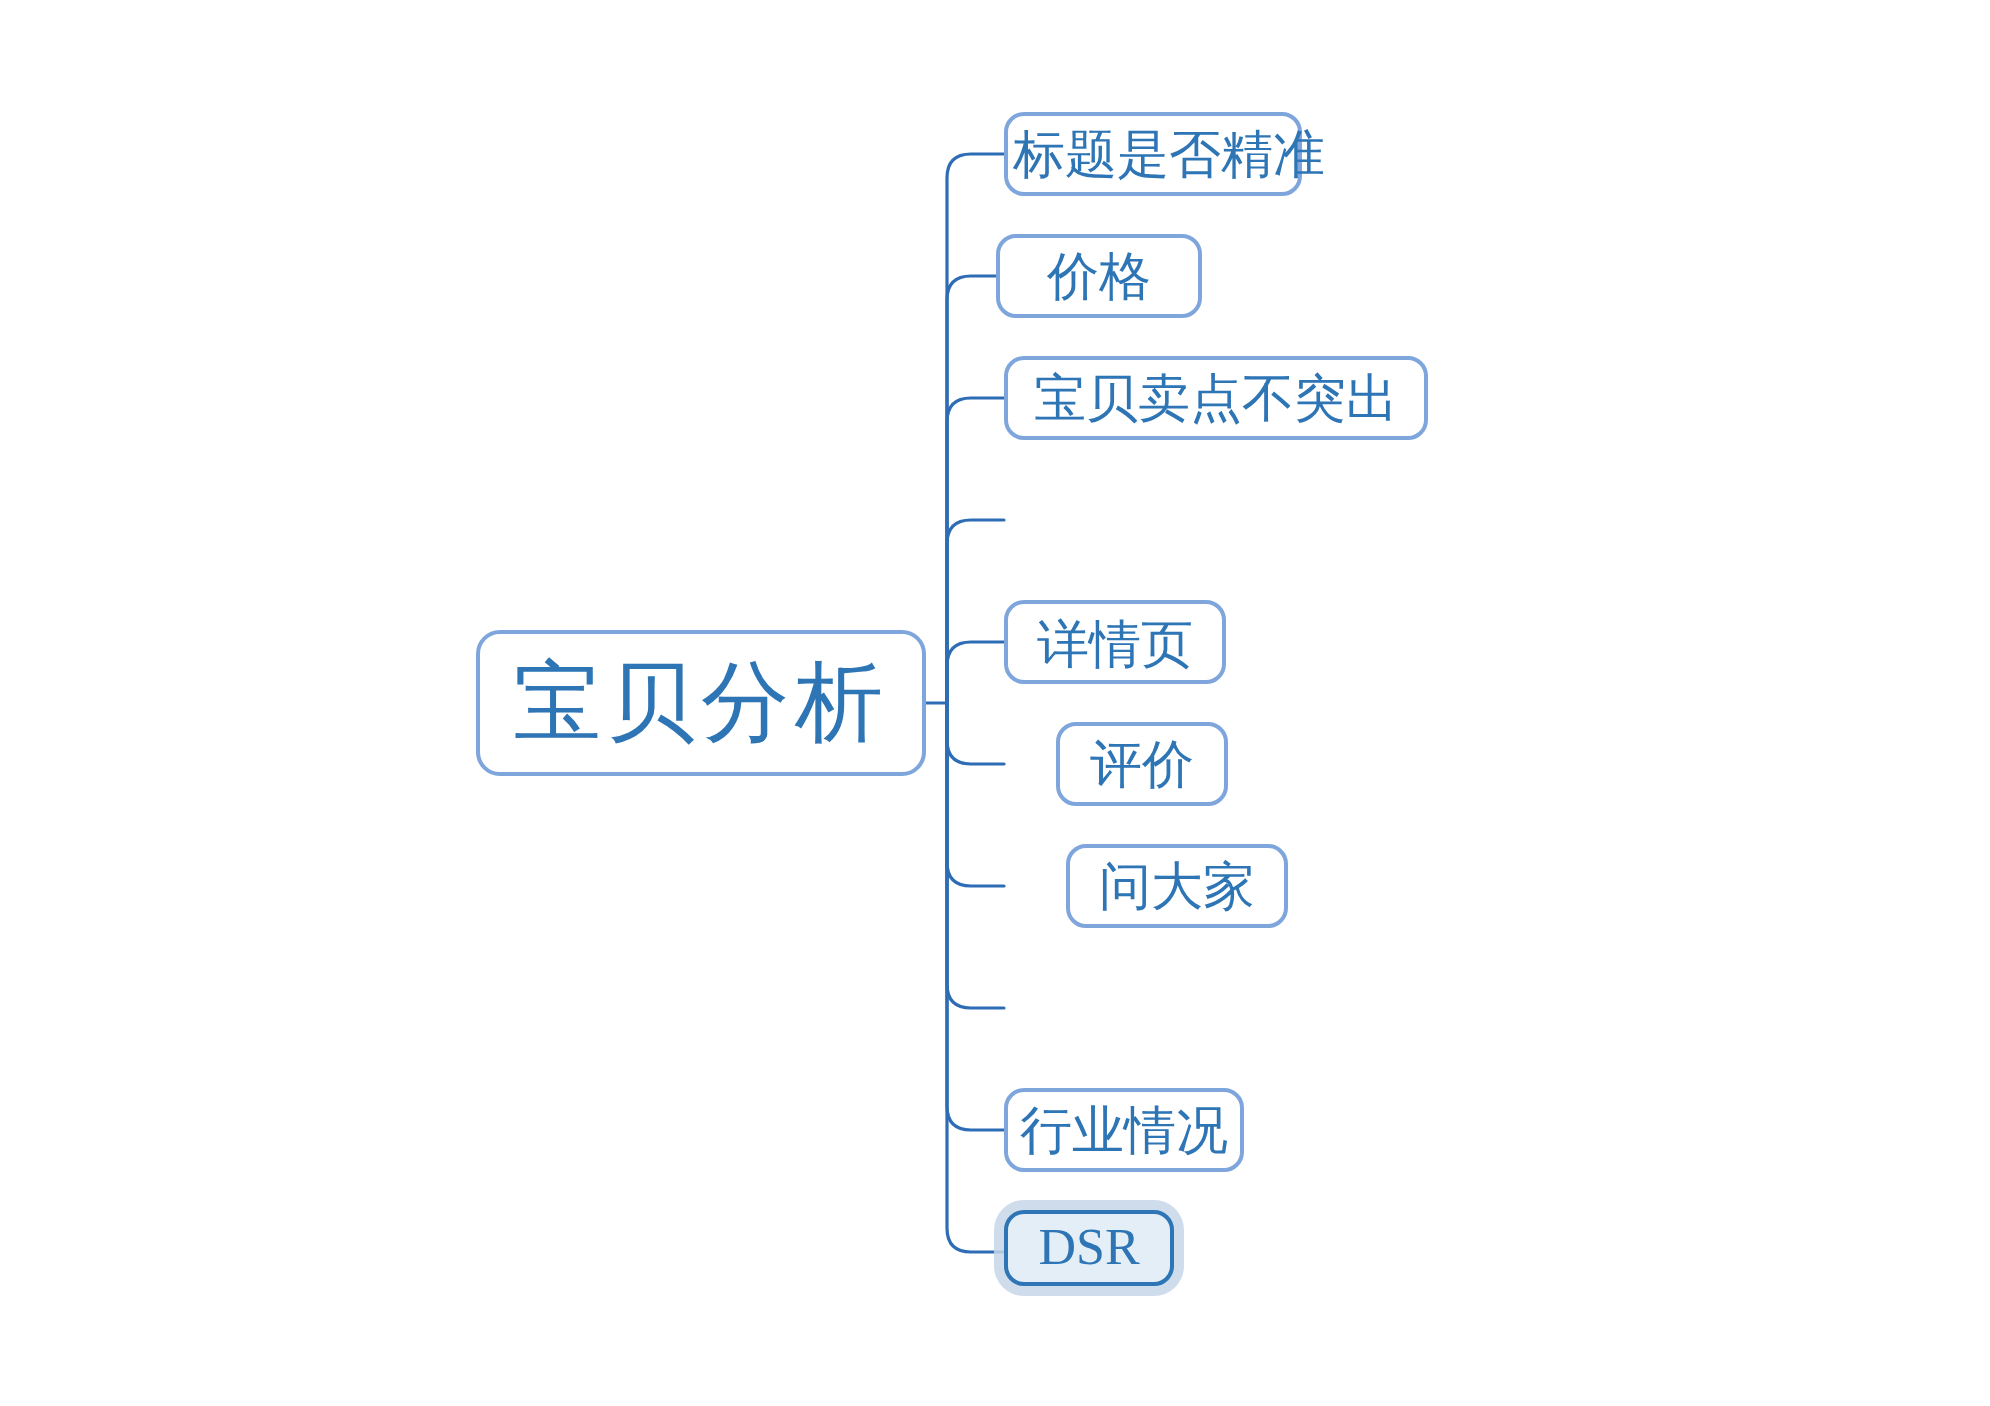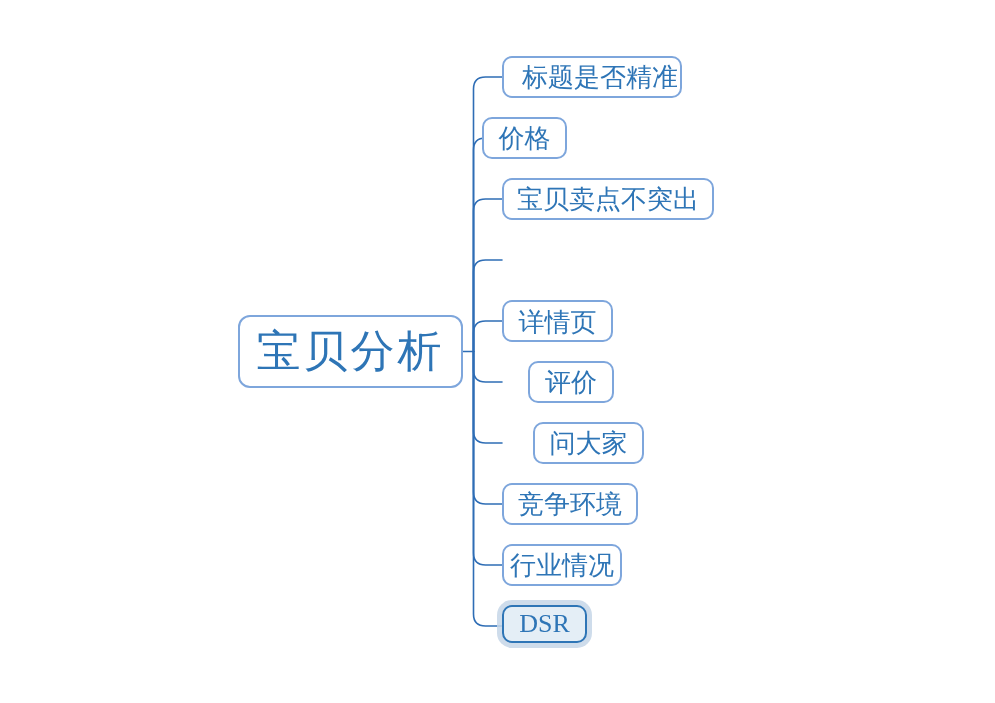--- a/index.html
+++ b/index.html
@@ -70,40 +70,37 @@
       <path d="M 473.5 351.5 V 370 Q 473.5 382 485.5 382 H 502"></path>
       <path d="M 473.5 351.5 V 431 Q 473.5 443 485.5 443 H 502"></path>
       <path d="M 473.5 351.5 V 492 Q 473.5 504 485.5 504 H 502"></path>
       <path d="M 473.5 351.5 V 553 Q 473.5 565 485.5 565 H 502"></path>
       <path d="M 473.5 351.5 V 614 Q 473.5 626 485.5 626 H 502"></path>
     </svg>
 
   <div class="node root" style="left:238px; top:315px; width:225px; height:73px;">
     <span>宝贝分析</span>
   </div>
-<div class="node child" style="left: 502px; top: 56px; width: 180px; height: 42px; padding-left: 16px;">
+<div class="node child" style="left: 502px; top: 56px; width: 149px; height: 42px; padding-left: 16px;">
       <span>标题是否精准</span>
     </div>
-    <div class="node child" style="left: 482px; top: 117px; width: 85px; height: 42px;">
+    <div class="node child" style="left: 498px; top: 117px; width: 103px; height: 42px;">
       <span>价格</span>
     </div>
     <div class="node child" style="left: 502px; top: 178px; width: 212px; height: 42px;">
       <span>宝贝卖点不突出</span>
     </div>
     <div class="node child" style="left: 502px; top: 300px; width: 111px; height: 42px; align-items: flex-end;">
       <span>详情页</span>
     </div>
     <div class="node child" style="left: 528px; top: 361px; width: 86px; height: 42px;">
       <span>评价</span>
     </div>
     <div class="node child" style="left: 502px; top: 422px; width: 111px; height: 42px; margin-left: 31px;">
       <span>问大家</span>
     </div>
-    <div class="node child" style="left: 502px; top: 483px; width: 136px; height: 42px;">
-      <span>竞争环境</span>
-    </div>
     <div class="node child" style="left: 502px; top: 544px; width: 120px; height: 42px;">
       <span>行业情况</span>
     </div>
     <div class="node child selected" style="left: 502px; top: 605px; width: 85px; height: 38px; align-items: center;">
       <span>DSR</span>
     </div>
   </div>
 
 </body></html>

